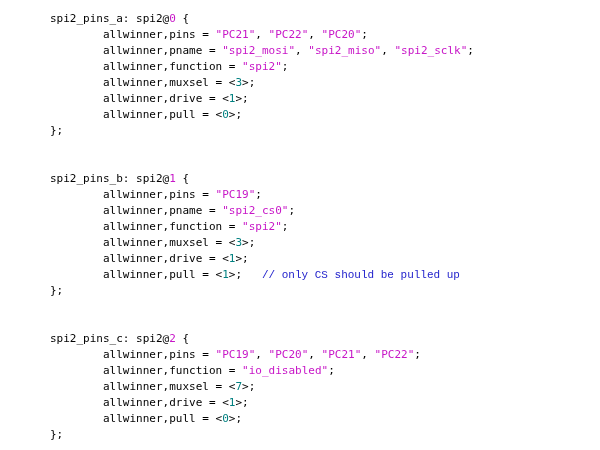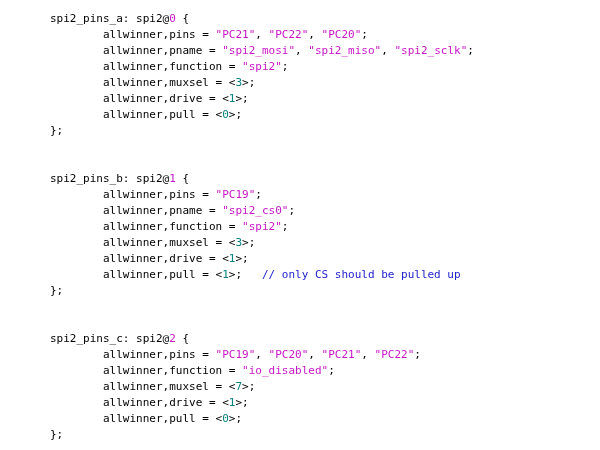--- a/index.html
+++ b/index.html
@@ -25,20 +25,20 @@
     color: #000000;
   }
   .line {
     height: 16px;
     white-space: pre;
   }
   .tok-plain   { color: #000000; }
   .tok-string  { color: #c716c7; }
   .tok-unit    { color: #c716c7; }
   .tok-number  { color: #008080; }
-  .tok-comment { color: #2222cc; }
+  .tok-comment { color: #2222cc; font-family: Liberation Mono, monospace; }
 </style>
 </head>
 <body>
 
 <div class="code-view">
   <pre class="code-block" id="code-block"><div class="line"><span class="tok-plain" style="color: rgb(0, 0, 0);">spi2_pins_a: spi2@</span><span class="tok-unit" style="color: rgb(199, 22, 199);">0</span><span class="tok-plain" style="color: rgb(0, 0, 0);"> {</span></div><div class="line"><span class="tok-plain" style="color: rgb(0, 0, 0);">        allwinner,pins = </span><span class="tok-string" style="color: rgb(199, 22, 199);">"PC21"</span><span class="tok-plain" style="color: rgb(0, 0, 0);">, </span><span class="tok-string" style="color: rgb(199, 22, 199);">"PC22"</span><span class="tok-plain" style="color: rgb(0, 0, 0);">, </span><span class="tok-string" style="color: rgb(199, 22, 199);">"PC20"</span><span class="tok-plain" style="color: rgb(0, 0, 0);">;</span></div><div class="line"><span class="tok-plain" style="color: rgb(0, 0, 0);">        allwinner,pname = </span><span class="tok-string" style="color: rgb(199, 22, 199);">"spi2_mosi"</span><span class="tok-plain" style="color: rgb(0, 0, 0);">, </span><span class="tok-string" style="color: rgb(199, 22, 199);">"spi2_miso"</span><span class="tok-plain" style="color: rgb(0, 0, 0);">, </span><span class="tok-string" style="color: rgb(199, 22, 199);">"spi2_sclk"</span><span class="tok-plain" style="color: rgb(0, 0, 0);">;</span></div><div class="line"><span class="tok-plain" style="color: rgb(0, 0, 0);">        allwinner,function = </span><span class="tok-string" style="color: rgb(199, 22, 199);">"spi2"</span><span class="tok-plain" style="color: rgb(0, 0, 0);">;</span></div><div class="line"><span class="tok-plain" style="color: rgb(0, 0, 0);">        allwinner,muxsel = &lt;</span><span class="tok-number" style="color: rgb(0, 128, 128);">3</span><span class="tok-plain" style="color: rgb(0, 0, 0);">&gt;;</span></div><div class="line"><span class="tok-plain" style="color: rgb(0, 0, 0);">        allwinner,drive = &lt;</span><span class="tok-number" style="color: rgb(0, 128, 128);">1</span><span class="tok-plain" style="color: rgb(0, 0, 0);">&gt;;</span></div><div class="line"><span class="tok-plain" style="color: rgb(0, 0, 0);">        allwinner,pull = &lt;</span><span class="tok-number" style="color: rgb(0, 128, 128);">0</span><span class="tok-plain" style="color: rgb(0, 0, 0);">&gt;;</span></div><div class="line"><span class="tok-plain" style="color: rgb(0, 0, 0);">};</span></div><div class="line"></div><div class="line"></div><div class="line"><span class="tok-plain" style="color: rgb(0, 0, 0);">spi2_pins_b: spi2@</span><span class="tok-unit" style="color: rgb(199, 22, 199);">1</span><span class="tok-plain" style="color: rgb(0, 0, 0);"> {</span></div><div class="line"><span class="tok-plain" style="color: rgb(0, 0, 0);">        allwinner,pins = </span><span class="tok-string" style="color: rgb(199, 22, 199);">"PC19"</span><span class="tok-plain" style="color: rgb(0, 0, 0);">;</span></div><div class="line"><span class="tok-plain" style="color: rgb(0, 0, 0);">        allwinner,pname = </span><span class="tok-string" style="color: rgb(199, 22, 199);">"spi2_cs0"</span><span class="tok-plain" style="color: rgb(0, 0, 0);">;</span></div><div class="line"><span class="tok-plain" style="color: rgb(0, 0, 0);">        allwinner,function = </span><span class="tok-string" style="color: rgb(199, 22, 199);">"spi2"</span><span class="tok-plain" style="color: rgb(0, 0, 0);">;</span></div><div class="line"><span class="tok-plain" style="color: rgb(0, 0, 0);">        allwinner,muxsel = &lt;</span><span class="tok-number" style="color: rgb(0, 128, 128);">3</span><span class="tok-plain" style="color: rgb(0, 0, 0);">&gt;;</span></div><div class="line"><span class="tok-plain" style="color: rgb(0, 0, 0);">        allwinner,drive = &lt;</span><span class="tok-number" style="color: rgb(0, 128, 128);">1</span><span class="tok-plain" style="color: rgb(0, 0, 0);">&gt;;</span></div><div class="line"><span class="tok-plain" style="color: rgb(0, 0, 0);">        allwinner,pull = &lt;</span><span class="tok-number" style="color: rgb(0, 128, 128);">1</span><span class="tok-plain" style="color: rgb(0, 0, 0);">&gt;;   </span><span class="tok-comment" style="color: rgb(34, 34, 204);">// only CS should be pulled up</span></div><div class="line"><span class="tok-plain" style="color: rgb(0, 0, 0);">};</span></div><div class="line"></div><div class="line"></div><div class="line"><span class="tok-plain" style="color: rgb(0, 0, 0);">spi2_pins_c: spi2@</span><span class="tok-unit" style="color: rgb(199, 22, 199);">2</span><span class="tok-plain" style="color: rgb(0, 0, 0);"> {</span></div><div class="line"><span class="tok-plain" style="color: rgb(0, 0, 0);">        allwinner,pins = </span><span class="tok-string" style="color: rgb(199, 22, 199);">"PC19"</span><span class="tok-plain" style="color: rgb(0, 0, 0);">, </span><span class="tok-string" style="color: rgb(199, 22, 199);">"PC20"</span><span class="tok-plain" style="color: rgb(0, 0, 0);">, </span><span class="tok-string" style="color: rgb(199, 22, 199);">"PC21"</span><span class="tok-plain" style="color: rgb(0, 0, 0);">, </span><span class="tok-string" style="color: rgb(199, 22, 199);">"PC22"</span><span class="tok-plain" style="color: rgb(0, 0, 0);">;</span></div><div class="line"><span class="tok-plain" style="color: rgb(0, 0, 0);">        allwinner,function = </span><span class="tok-string" style="color: rgb(199, 22, 199);">"io_disabled"</span><span class="tok-plain" style="color: rgb(0, 0, 0);">;</span></div><div class="line"><span class="tok-plain" style="color: rgb(0, 0, 0);">        allwinner,muxsel = &lt;</span><span class="tok-number" style="color: rgb(0, 128, 128);">7</span><span class="tok-plain" style="color: rgb(0, 0, 0);">&gt;;</span></div><div class="line"><span class="tok-plain" style="color: rgb(0, 0, 0);">        allwinner,drive = &lt;</span><span class="tok-number" style="color: rgb(0, 128, 128);">1</span><span class="tok-plain" style="color: rgb(0, 0, 0);">&gt;;</span></div><div class="line"><span class="tok-plain" style="color: rgb(0, 0, 0);">        allwinner,pull = &lt;</span><span class="tok-number" style="color: rgb(0, 128, 128);">0</span><span class="tok-plain" style="color: rgb(0, 0, 0);">&gt;;</span></div><div class="line"><span class="tok-plain" style="color: rgb(0, 0, 0);">};</span></div></pre>
 </div>
 
 </body></html>

